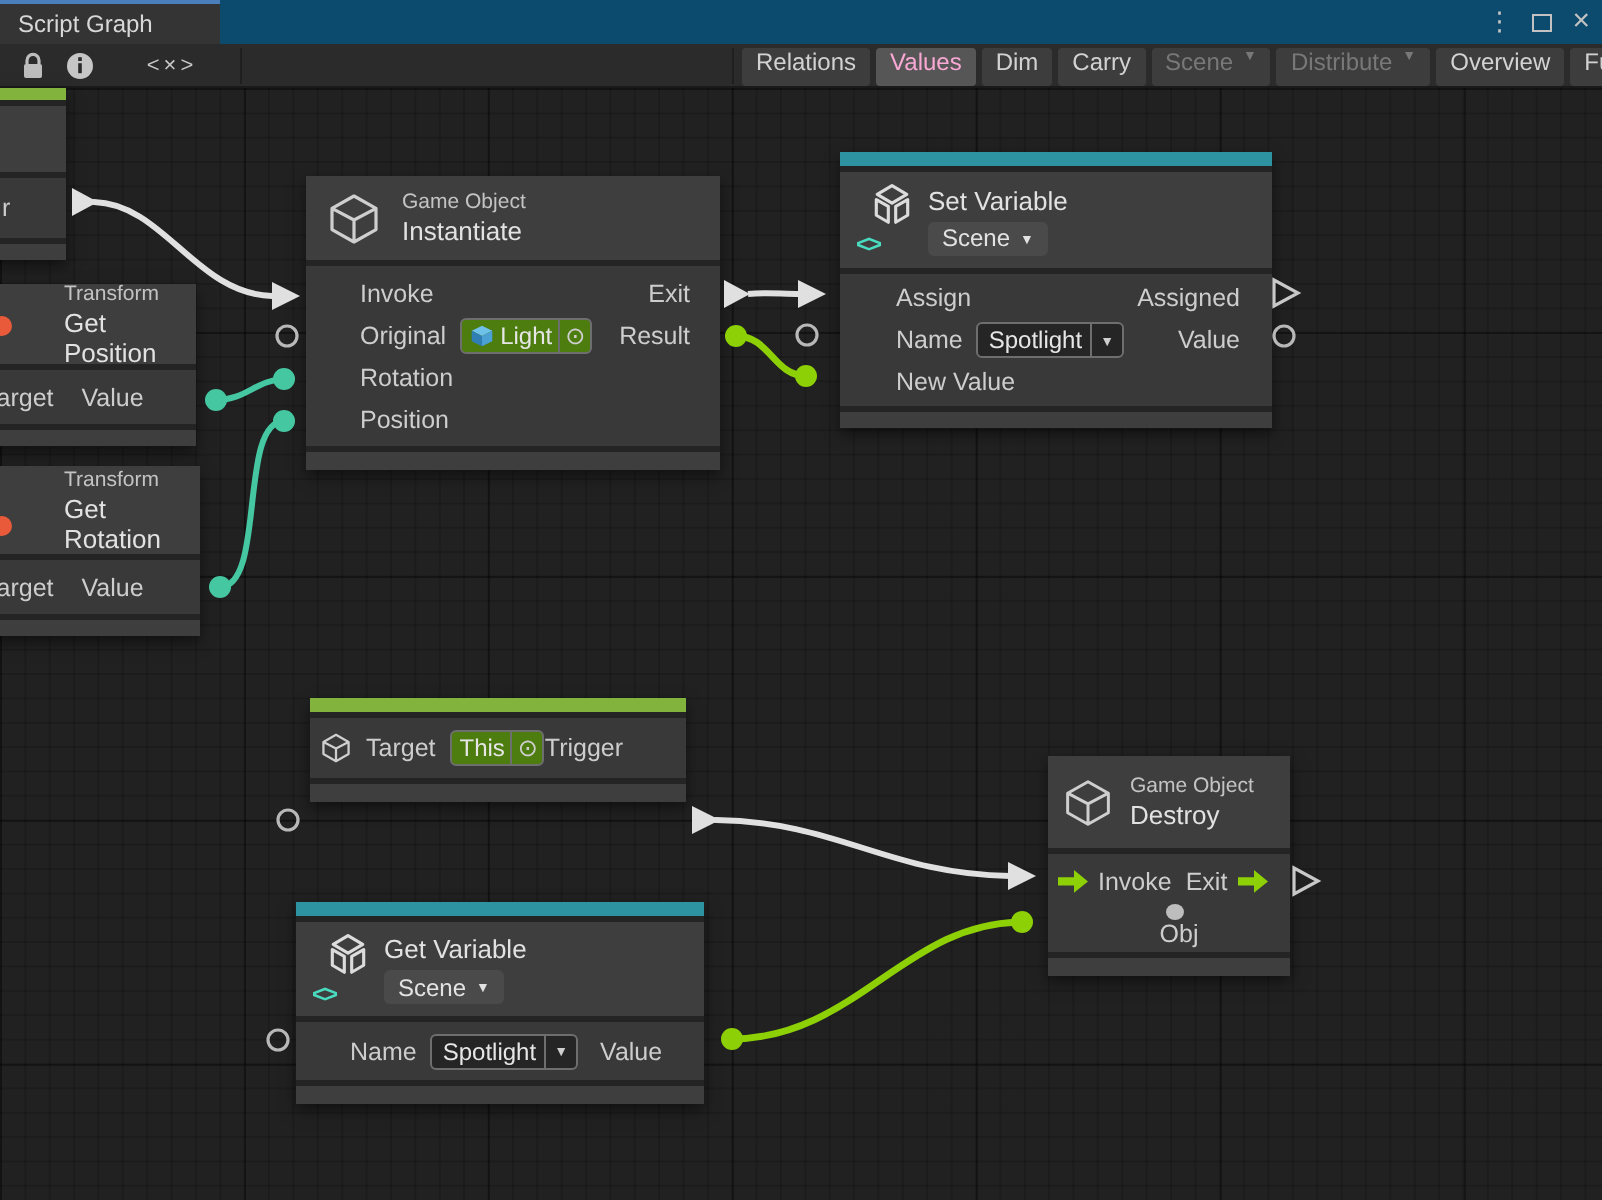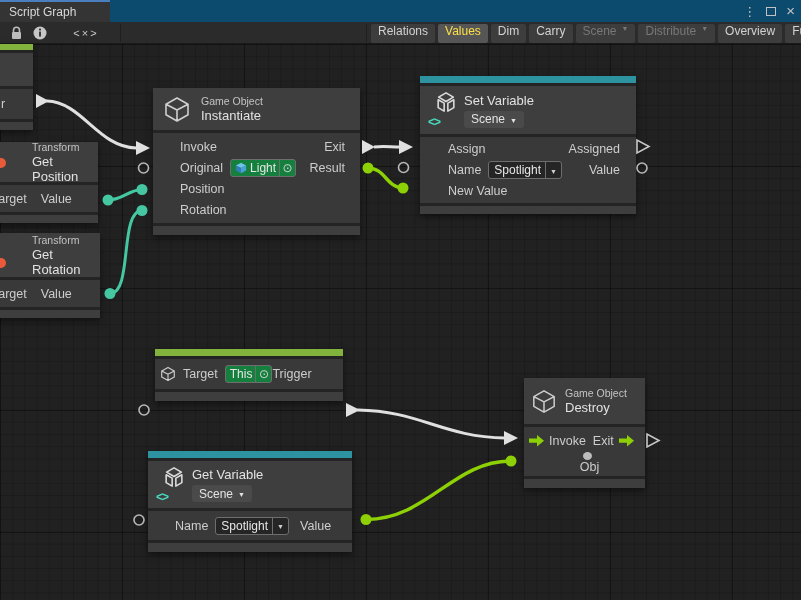--- a/index.html
+++ b/index.html
@@ -22,21 +22,21 @@
   .toolbar { position:absolute; left:0; top:22px; width:801px; height:22px; background:#2b2b2b;
              border-bottom:1px solid #1a1a1a; font-size:12px; color:#cfcfcf; }
   .tb-icon-btn { position:absolute; top:2px; height:18px; display:flex; align-items:center; justify-content:center; }
   .tb-sep { position:absolute; top:2px; width:1px; height:18px; background:#1f1f1f; }
   .tb-label { position:absolute; top:20px; }
   .zoom-track { position:absolute; left:249px; top:31px; width:92px; height:2px; background:#6b6b6b; border-radius:1px; }
   .zoom-handle { position:absolute; left:330px; top:26px; width:12px; height:12px; border-radius:50%; background:#969696; }
   .tb-buttons { position:absolute; left:371px; top:2px; height:19px; display:flex; gap:3px; }
   .tb-btn { background:#3d3d3d; border-radius:2px; padding:0 7px; display:flex; align-items:flex-start; gap:5px;
             color:#d2d2d2; white-space:nowrap; }
-  .tb-btn.active { background:#565656; color:#fde047; }
+  .tb-btn.active { background:#565656; color:#f9a8d4; }
   .tb-btn.disabled { color:#787878; }
   .dd-glyph { font-size:7px; line-height:7px; position:relative; top:1px; }
   .tb-btn.disabled .dd-glyph { color:#787878; }
   
   .graph { position:absolute; left:0; top:44px; width:801px; height:556px; background-color:#212121;
     background-image:
       linear-gradient(rgba(0,0,0,.32) 1px, transparent 1px),
       linear-gradient(90deg, rgba(0,0,0,.32) 1px, transparent 1px),
       linear-gradient(rgba(0,0,0,.16) 1px, transparent 1px),
       linear-gradient(90deg, rgba(0,0,0,.16) 1px, transparent 1px);
@@ -46,21 +46,21 @@
           box-shadow:0 3px 7px rgba(0,0,0,.5); }
   .accent { width:100%; }
   .accent.teal { height:7px; background:#2e93a0; }
   .accent.green { height:6px; background:#82b33c; }
   .nhead { background:#3e3e3e; display:flex; align-items:center; }
   .nbody { background:#393939; display:flex; flex-direction:column; justify-content:center; }
   .nfoot { background:#3e3e3e; }
   .nrow { display:flex; align-items:center; font-size:12.5px; color:#cdcdcd; }
   .cat { font-size:10.5px; color:#c3c3c3; }
   .title { font-size:13px; color:#e2e2e2; }
-  .objfield { background:#15803d; border:1px solid #6e6e6e; border-radius:3px; height:18px;
+  .objfield { background:#4d7c0f; border:1px solid #6e6e6e; border-radius:3px; height:18px;
               display:inline-flex; align-items:center; padding-left:4px; font-size:12px; color:#e6e6e6; }
   .picker { display:inline-flex; align-items:center; justify-content:center; width:16px; height:16px;
             margin-left:3px; border-left:1px solid #6e6e6e; color:#cfcfcf; font-size:12px; }
   .ddfield { background:#252525; border:1px solid #6e6e6e; border-radius:3px; height:18px;
              display:inline-flex; align-items:center; padding-left:5px; font-size:12px; color:#e6e6e6; }
   .ddfield .dd-cell { display:inline-flex; align-items:center; justify-content:center; width:16px; height:16px;
              margin-left:4px; border-left:1px solid #6e6e6e; color:#cfcfcf; }
   .scene-btn { background:#4a4a4a; border-radius:3px; height:17px; padding:0 7px; display:inline-flex;
                align-items:center; gap:5px; font-size:12px; color:#e2e2e2; }
   .odot { position:absolute; width:10px; height:10px; border-radius:50%; background:#e85a3a; }
@@ -213,24 +213,24 @@
           <polygon points="1,4 7,7 7,13 1,10" fill="#2f7fb4"></polygon>
           <polygon points="13,4 7,7 7,13 13,10" fill="#4ba0d4"></polygon>
         </svg>
         <span>Light</span>
         <span class="picker">⊙</span>
       </span>
       <span style="flex:1"></span>
       <span>Result</span>
     </div>
     <div class="nrow" style="height:21px;">
+      <span>Rotation</span>
+    </div>
+    <div class="nrow" style="height:21px;">
       <span>Position</span>
-    </div>
-    <div class="nrow" style="height:21px;">
-      <span>Rotation</span>
     </div>
   </div>
   <div class="nfoot" style="height:9px;"></div>
 </div>
 
 <div class="node" style="left:420px;top:76px;width:216px;">
   <div class="accent teal"></div>
   <div class="nhead" style="height:48px;padding-left:8px;gap:6px;">
     <div class="vicon">
       <svg width="24" height="24" viewBox="0 0 26 26" style="position:absolute;right:0;top:0;">

